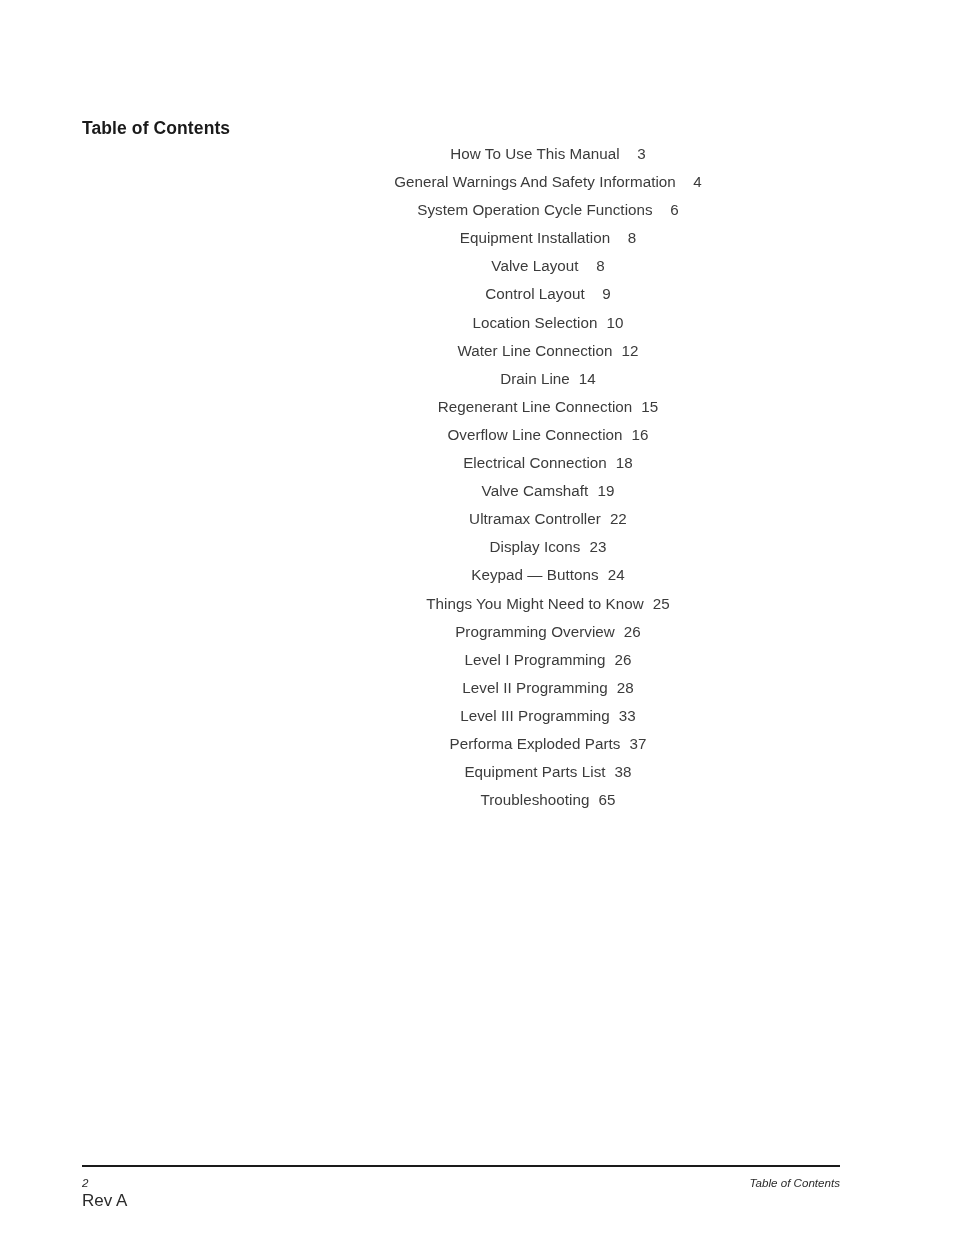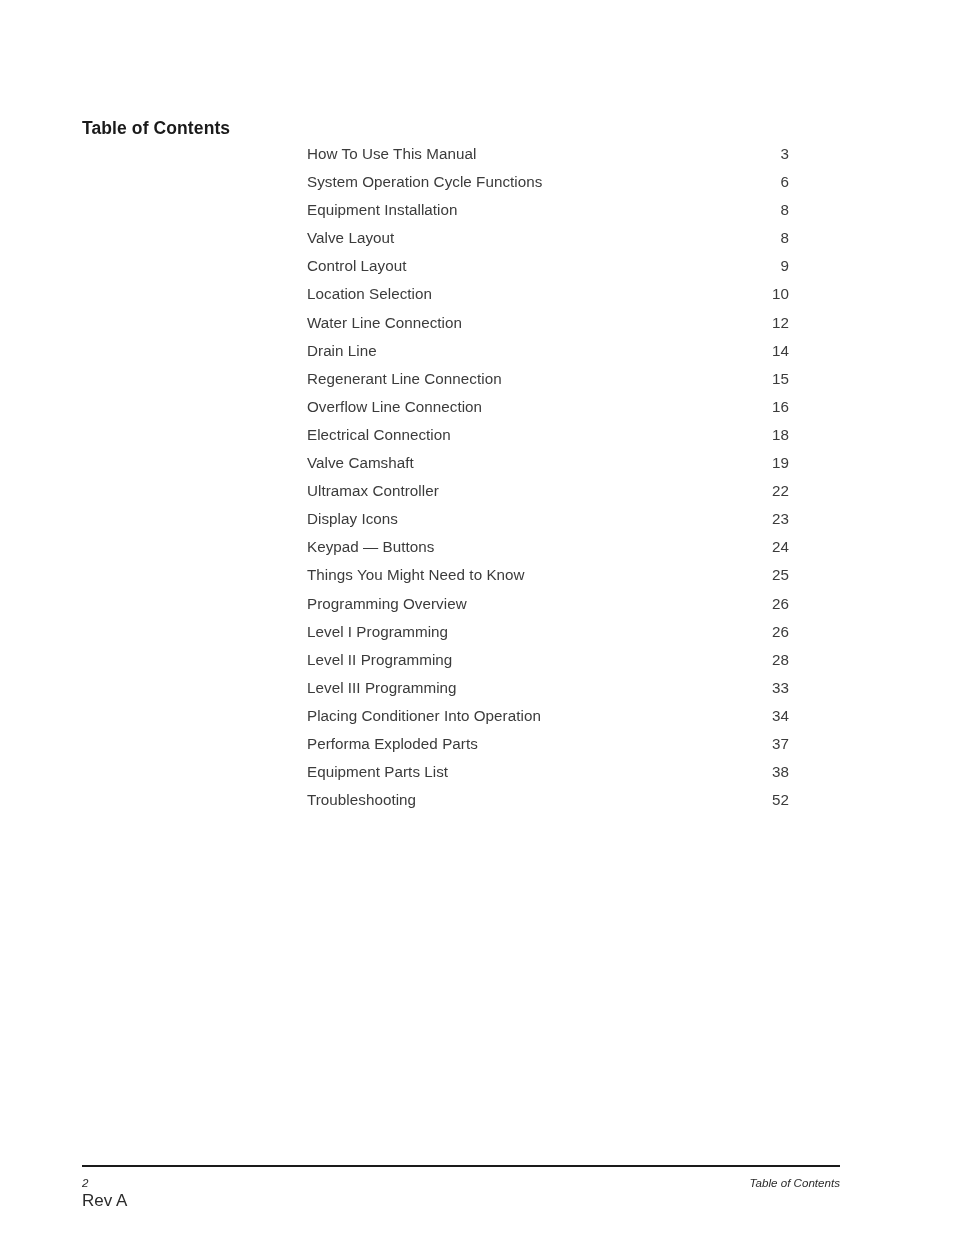--- a/index.html
+++ b/index.html
@@ -32,21 +32,21 @@
   
   .toc-list {
     position: absolute;
     left: 307px;
     top: 140px;
     width: 482px;
   }
   .toc-entry {
     display: flex;
     align-items: baseline;
-    justify-content: space-between;
+    justify-content: center;
     height: 28.1px;
     line-height: 28.1px;
   }
   .toc-entry-label {
     font-size: 15.2px;
     color: #3b3b3b;
     white-space: nowrap;
     letter-spacing: 0.05px;
   }
   .toc-entry-page {
@@ -101,20 +101,24 @@
 <div class="page">
 
   <h1 class="toc-title">Table of Contents</h1>
 
   <div class="toc-list">
       <div class="toc-entry">
         <span class="toc-entry-label">How To Use This Manual</span>
         <span class="toc-entry-page">3</span>
       </div>
       <div class="toc-entry">
+        <span class="toc-entry-label">General Warnings And Safety Information</span>
+        <span class="toc-entry-page">4</span>
+      </div>
+      <div class="toc-entry">
         <span class="toc-entry-label">System Operation Cycle Functions</span>
         <span class="toc-entry-page">6</span>
       </div>
       <div class="toc-entry">
         <span class="toc-entry-label">Equipment Installation</span>
         <span class="toc-entry-page">8</span>
       </div>
       <div class="toc-entry">
         <span class="toc-entry-label">Valve Layout</span>
         <span class="toc-entry-page">8</span>
@@ -177,34 +181,30 @@
       </div>
       <div class="toc-entry">
         <span class="toc-entry-label">Level II Programming</span>
         <span class="toc-entry-page">28</span>
       </div>
       <div class="toc-entry">
         <span class="toc-entry-label">Level III Programming</span>
         <span class="toc-entry-page">33</span>
       </div>
       <div class="toc-entry">
-        <span class="toc-entry-label">Placing Conditioner Into Operation</span>
-        <span class="toc-entry-page">34</span>
-      </div>
-      <div class="toc-entry">
         <span class="toc-entry-label">Performa Exploded Parts</span>
         <span class="toc-entry-page">37</span>
       </div>
       <div class="toc-entry">
         <span class="toc-entry-label">Equipment Parts List</span>
         <span class="toc-entry-page">38</span>
       </div>
       <div class="toc-entry">
         <span class="toc-entry-label">Troubleshooting</span>
-        <span class="toc-entry-page">52</span>
+        <span class="toc-entry-page">65</span>
       </div>
     </div>
 
   <div class="footer-rule"></div>
 
   <div class="footer-left">
     <span class="footer-page-number">2</span>
     <span class="footer-rev">Rev A</span>
   </div>
 

